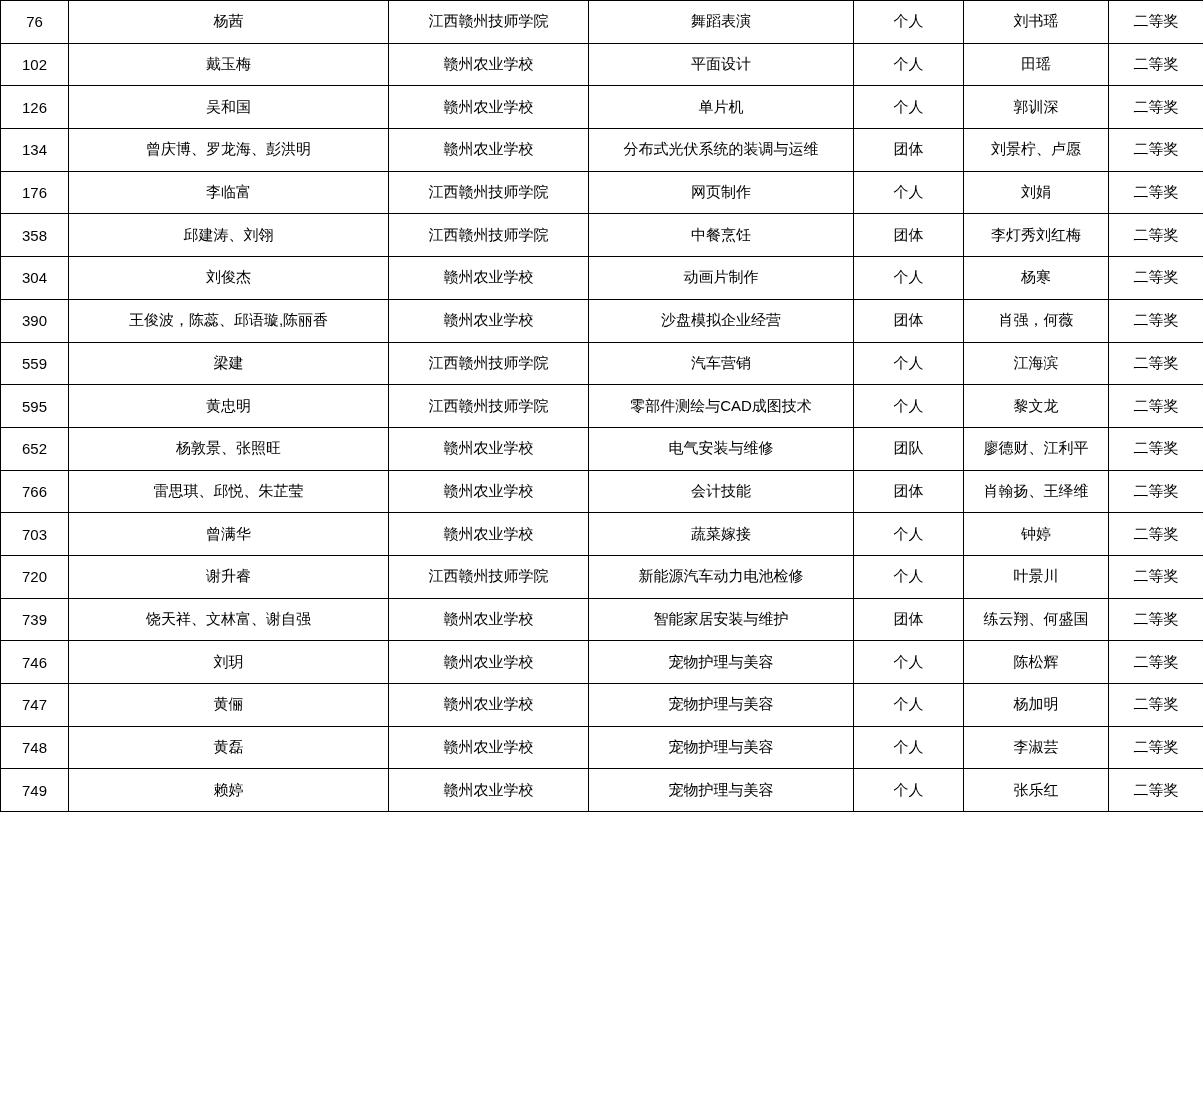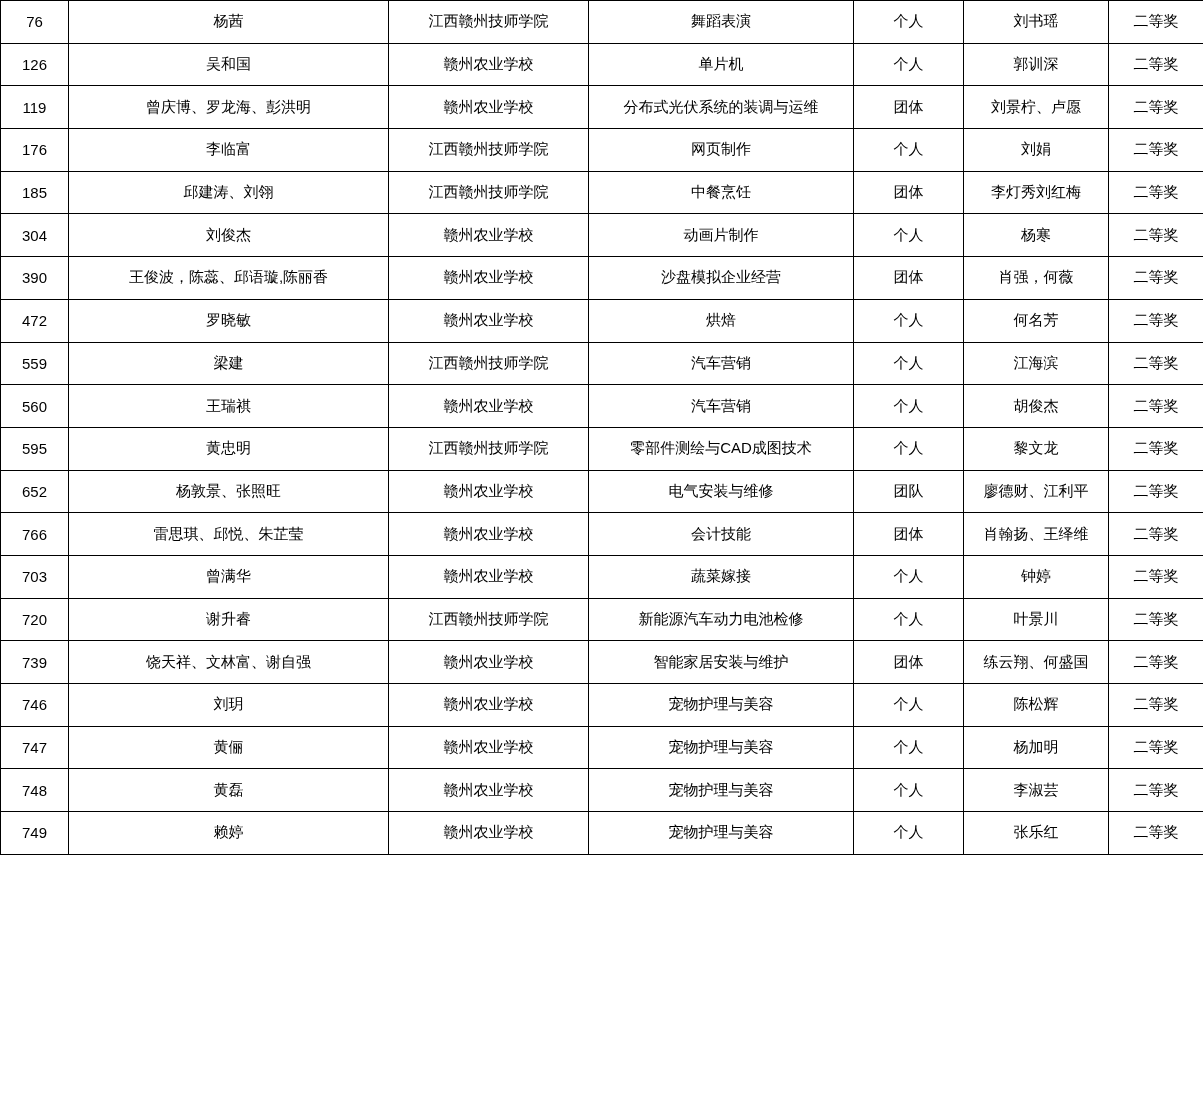--- a/index.html
+++ b/index.html
@@ -56,48 +56,57 @@
       <tr>
         <td>76</td>
         <td>杨茜</td>
         <td>江西赣州技师学院</td>
         <td>舞蹈表演</td>
         <td>个人</td>
         <td>刘书瑶</td>
         <td>二等奖</td>
       </tr>
       <tr>
+        <td>102</td>
+        <td>戴玉梅</td>
+        <td>赣州农业学校</td>
+        <td>平面设计</td>
+        <td>个人</td>
+        <td>田瑶</td>
+        <td>二等奖</td>
+      </tr>
+      <tr>
         <td>126</td>
         <td>吴和国</td>
         <td>赣州农业学校</td>
         <td>单片机</td>
         <td>个人</td>
         <td>郭训深</td>
         <td>二等奖</td>
       </tr>
       <tr>
-        <td>119</td>
+        <td>134</td>
         <td>曾庆博、罗龙海、彭洪明</td>
         <td>赣州农业学校</td>
         <td>分布式光伏系统的装调与运维</td>
         <td>团体</td>
         <td>刘景柠、卢愿</td>
         <td>二等奖</td>
       </tr>
       <tr>
         <td>176</td>
         <td>李临富</td>
         <td>江西赣州技师学院</td>
         <td>网页制作</td>
         <td>个人</td>
         <td>刘娟</td>
         <td>二等奖</td>
       </tr>
       <tr>
-        <td>185</td>
+        <td>358</td>
         <td>邱建涛、刘翎</td>
         <td>江西赣州技师学院</td>
         <td>中餐烹饪</td>
         <td>团体</td>
         <td>李灯秀刘红梅</td>
         <td>二等奖</td>
       </tr>
       <tr>
         <td>304</td>
         <td>刘俊杰</td>
@@ -110,44 +119,26 @@
       <tr>
         <td>390</td>
         <td>王俊波，陈蕊、邱语璇,陈丽香</td>
         <td>赣州农业学校</td>
         <td>沙盘模拟企业经营</td>
         <td>团体</td>
         <td>肖强，何薇</td>
         <td>二等奖</td>
       </tr>
       <tr>
-        <td>472</td>
-        <td>罗晓敏</td>
-        <td>赣州农业学校</td>
-        <td>烘焙</td>
-        <td>个人</td>
-        <td>何名芳</td>
-        <td>二等奖</td>
-      </tr>
-      <tr>
         <td>559</td>
         <td>梁建</td>
         <td>江西赣州技师学院</td>
         <td>汽车营销</td>
         <td>个人</td>
         <td>江海滨</td>
-        <td>二等奖</td>
-      </tr>
-      <tr>
-        <td>560</td>
-        <td>王瑞祺</td>
-        <td>赣州农业学校</td>
-        <td>汽车营销</td>
-        <td>个人</td>
-        <td>胡俊杰</td>
         <td>二等奖</td>
       </tr>
       <tr>
         <td>595</td>
         <td>黄忠明</td>
         <td>江西赣州技师学院</td>
         <td>零部件测绘与CAD成图技术</td>
         <td>个人</td>
         <td>黎文龙</td>
         <td>二等奖</td>

